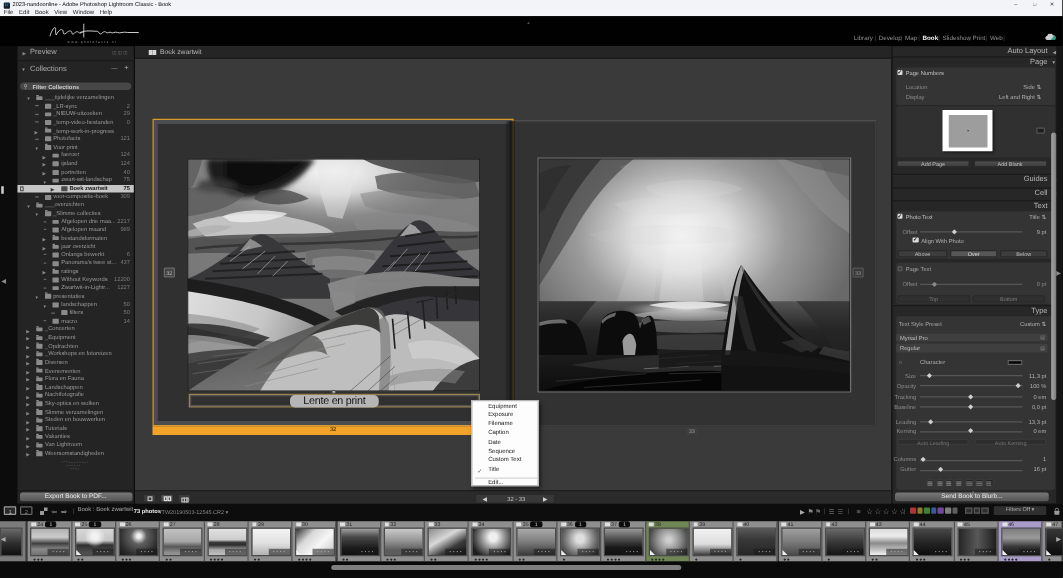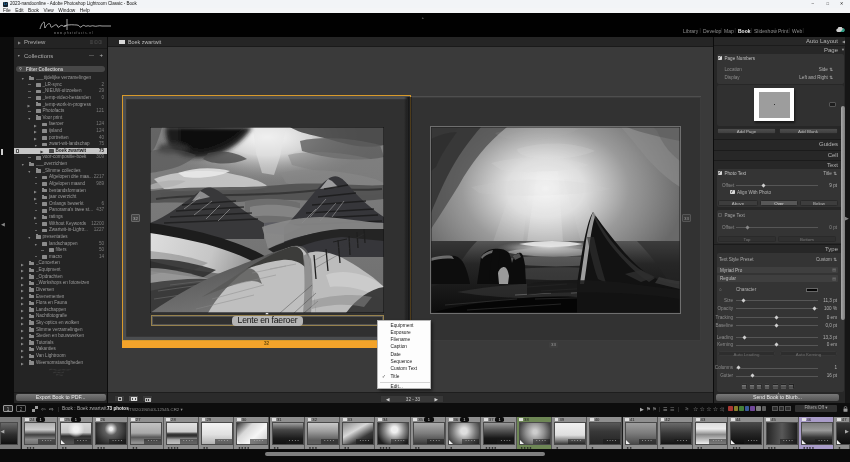--- a/index.html
+++ b/index.html
@@ -505,21 +505,21 @@
 <path d="M50 130 C53 126 57 124 62 123 L61 126 C57 127 53 129 51 132 Z" fill="#7e7e7e" opacity="0.8"></path>
 <path d="M82 129 L88 126 L90 130 L84 133 Z" fill="#6e6e6e" opacity="0.7"></path>
 <path d="M0 133 C8 130 17 128 24 129 C28 130 31 133 33 137 C36 143 38 151 39 157 L0 157 Z" fill="#0d0d0d"></path>
 <path d="M0 131 C7 129 15 128 21 129 L23 132 C15 131 6 132 0 134 Z" fill="#828282" opacity="0.8"></path>
 <path d="M96 157 C128 152 170 152 200 157 L249 163 V172 C198 164 128 164 96 168 Z" fill="#181818" opacity="0.85"></path>
 <rect width="249" height="186" fill="none" stroke="#1e1e1e" stroke-width="1"></rect>
 </svg>
       <div class="abs" style="left:42.5px;top:278px;width:233px;height:11px;border:0.8px solid #97824d"></div>
       <div class="abs" style="left:43.5px;top:279px;width:231px;height:9px;border:0.5px solid rgba(150,150,150,0.35)"></div>
       <div class="abs" style="left:124px;top:278.5px;width:71px;height:10px;background:#b5b5b5;border-radius:4px"></div>
-      <div class="abs" style="left:124px;top:278px;width:71px;height:11px;color:#141414;font-size:8.6px;line-height:11px;text-align:center;letter-spacing:-0.2px">Lente en faeroer</div>
+      <div class="abs" style="left:124px;top:278px;width:71px;height:11px;color:#141414;font-size:8.6px;line-height:11px;text-align:center;letter-spacing:-0.2px">Lente en print</div>
       <div class="abs" style="left:157px;top:274.5px;width:3.5px;height:3.5px;background:#e8e8e8;border-radius:50%;border:0.5px solid #555"></div>
       <div class="abs" style="left:14px;top:304px;width:289px;height:6.5px;background:#f3a32a;color:#6b4c0a;font-size:4.6px;line-height:6.5px;text-align:center;font-weight:bold">32</div>
       <div class="abs" style="left:441px;top:305px;width:9px;height:6px;background:#3e3e3e;border-radius:1px;color:#9a9a9a;font-size:4.4px;line-height:6px;text-align:center">33</div>
       <div class="abs" style="left:23px;top:177px;width:9px;height:8px;background:#454545;border:0.5px solid #686868;border-radius:1px;color:#b5b5b5;font-size:4.4px;line-height:8px;text-align:center">32</div>
       <div class="abs" style="left:574px;top:177px;width:9px;height:8px;background:#3a3a3a;border:0.5px solid #555;border-radius:1px;color:#999;font-size:4.4px;line-height:8px;text-align:center">33</div>
     </div>
 <div class="abs" style="left:377px;top:319.5px;width:54px;height:69.5px;background:#fdfdfd;border:0.5px solid #b5b5b5;box-shadow:1.5px 2px 3px rgba(0,0,0,0.5);z-index:40">
       <div class="abs" style="left:12.5px;top:2.0px;font-size:4.8px;color:#1a1a1a;white-space:nowrap">Equipment</div>
       <div class="abs" style="left:12.5px;top:9.3px;font-size:4.8px;color:#1a1a1a;white-space:nowrap">Exposure</div>
       <div class="abs" style="left:12.5px;top:16.6px;font-size:4.8px;color:#1a1a1a;white-space:nowrap">Filename</div>

